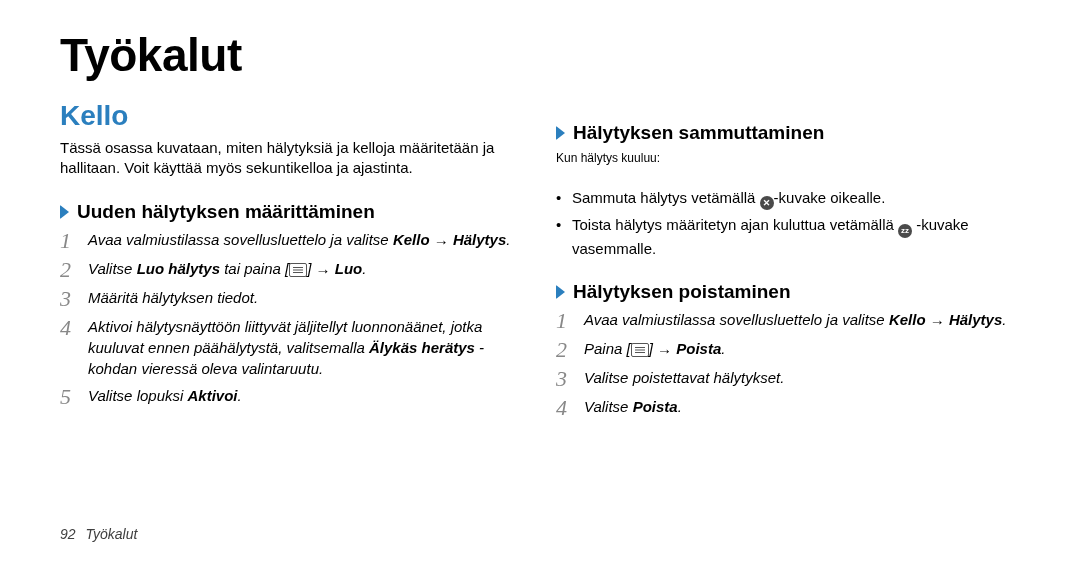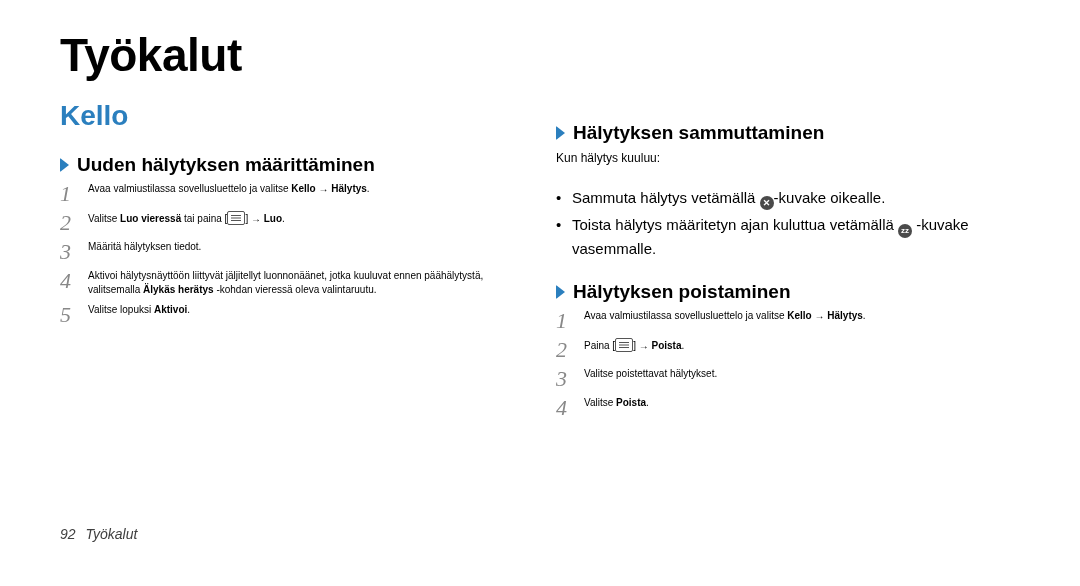--- a/index.html
+++ b/index.html
@@ -75,22 +75,23 @@
     font-style: italic;
     font-size: 22px;
     color: #888;
     width: 28px;
     flex: 0 0 28px;
     text-align: left;
     line-height: 1;
     padding-top: 1px;
   }
   .step-body {
-    font-size: 10px;
+    font-size: 15px;
     line-height: 1.4;
+    font-style: italic;
   }
   .bullets {
     list-style: none;
     padding: 0; margin: 0 0 8px 0;
   }
   .bullets > li {
     position: relative;
     padding-left: 16px;
     font-size: 15px;
     line-height: 1.4;
@@ -171,37 +172,38 @@
 <div class="page">
 
   <div class="title" data-bind="title">Työkalut</div>
 
   <div class="columns">
 
     <div class="col">
 
       <div class="section-title" data-bind="left.section">Kello</div>
 
+      <div class="intro" data-bind="left.intro">Tässä osassa kuvataan, miten hälytyksiä ja kelloja määritetään ja hallitaan. Voit käyttää myös sekuntikelloa ja ajastinta.</div>
 
       <div class="sub-title">
         <span class="chev"></span>
         <span data-bind="left.sub1.title">Uuden hälytyksen määrittäminen</span>
       </div>
 
       <ol class="steps">
         <li>
           <span class="step-num" data-bind="nums.1">1</span>
           <span class="step-body">
             <span data-bind="left.sub1.steps.s1_pre">Avaa valmiustilassa sovellusluettelo ja valitse </span><span class="b" data-bind="left.sub1.steps.s1_b1">Kello</span><span data-bind="left.sub1.steps.s1_arrow"> → </span><span class="b" data-bind="left.sub1.steps.s1_b2">Hälytys</span><span data-bind="left.sub1.steps.s1_post">.</span>
           </span>
         </li>
         <li>
           <span class="step-num" data-bind="nums.2">2</span>
           <span class="step-body">
-            <span data-bind="left.sub1.steps.s2_pre">Valitse </span><span class="b" data-bind="left.sub1.steps.s2_b1">Luo vieressä</span><span data-bind="left.sub1.steps.s2_mid"> tai paina [</span><span class="icon icon-menu">
+            <span data-bind="left.sub1.steps.s2_pre">Valitse </span><span class="b" data-bind="left.sub1.steps.s2_b1">Luo hälytys</span><span data-bind="left.sub1.steps.s2_mid"> tai paina [</span><span class="icon icon-menu">
                 <span class="mid"></span>
               </span><span data-bind="left.sub1.steps.s2_mid2">] → </span><span class="b" data-bind="left.sub1.steps.s2_b2">Luo</span><span data-bind="left.sub1.steps.s2_post">.</span>
           </span>
         </li>
         <li>
           <span class="step-num" data-bind="nums.3">3</span>
           <span class="step-body" data-bind="left.sub1.steps.s3">Määritä hälytyksen tiedot.</span>
         </li>
         <li>
           <span class="step-num" data-bind="nums.4">4</span>

